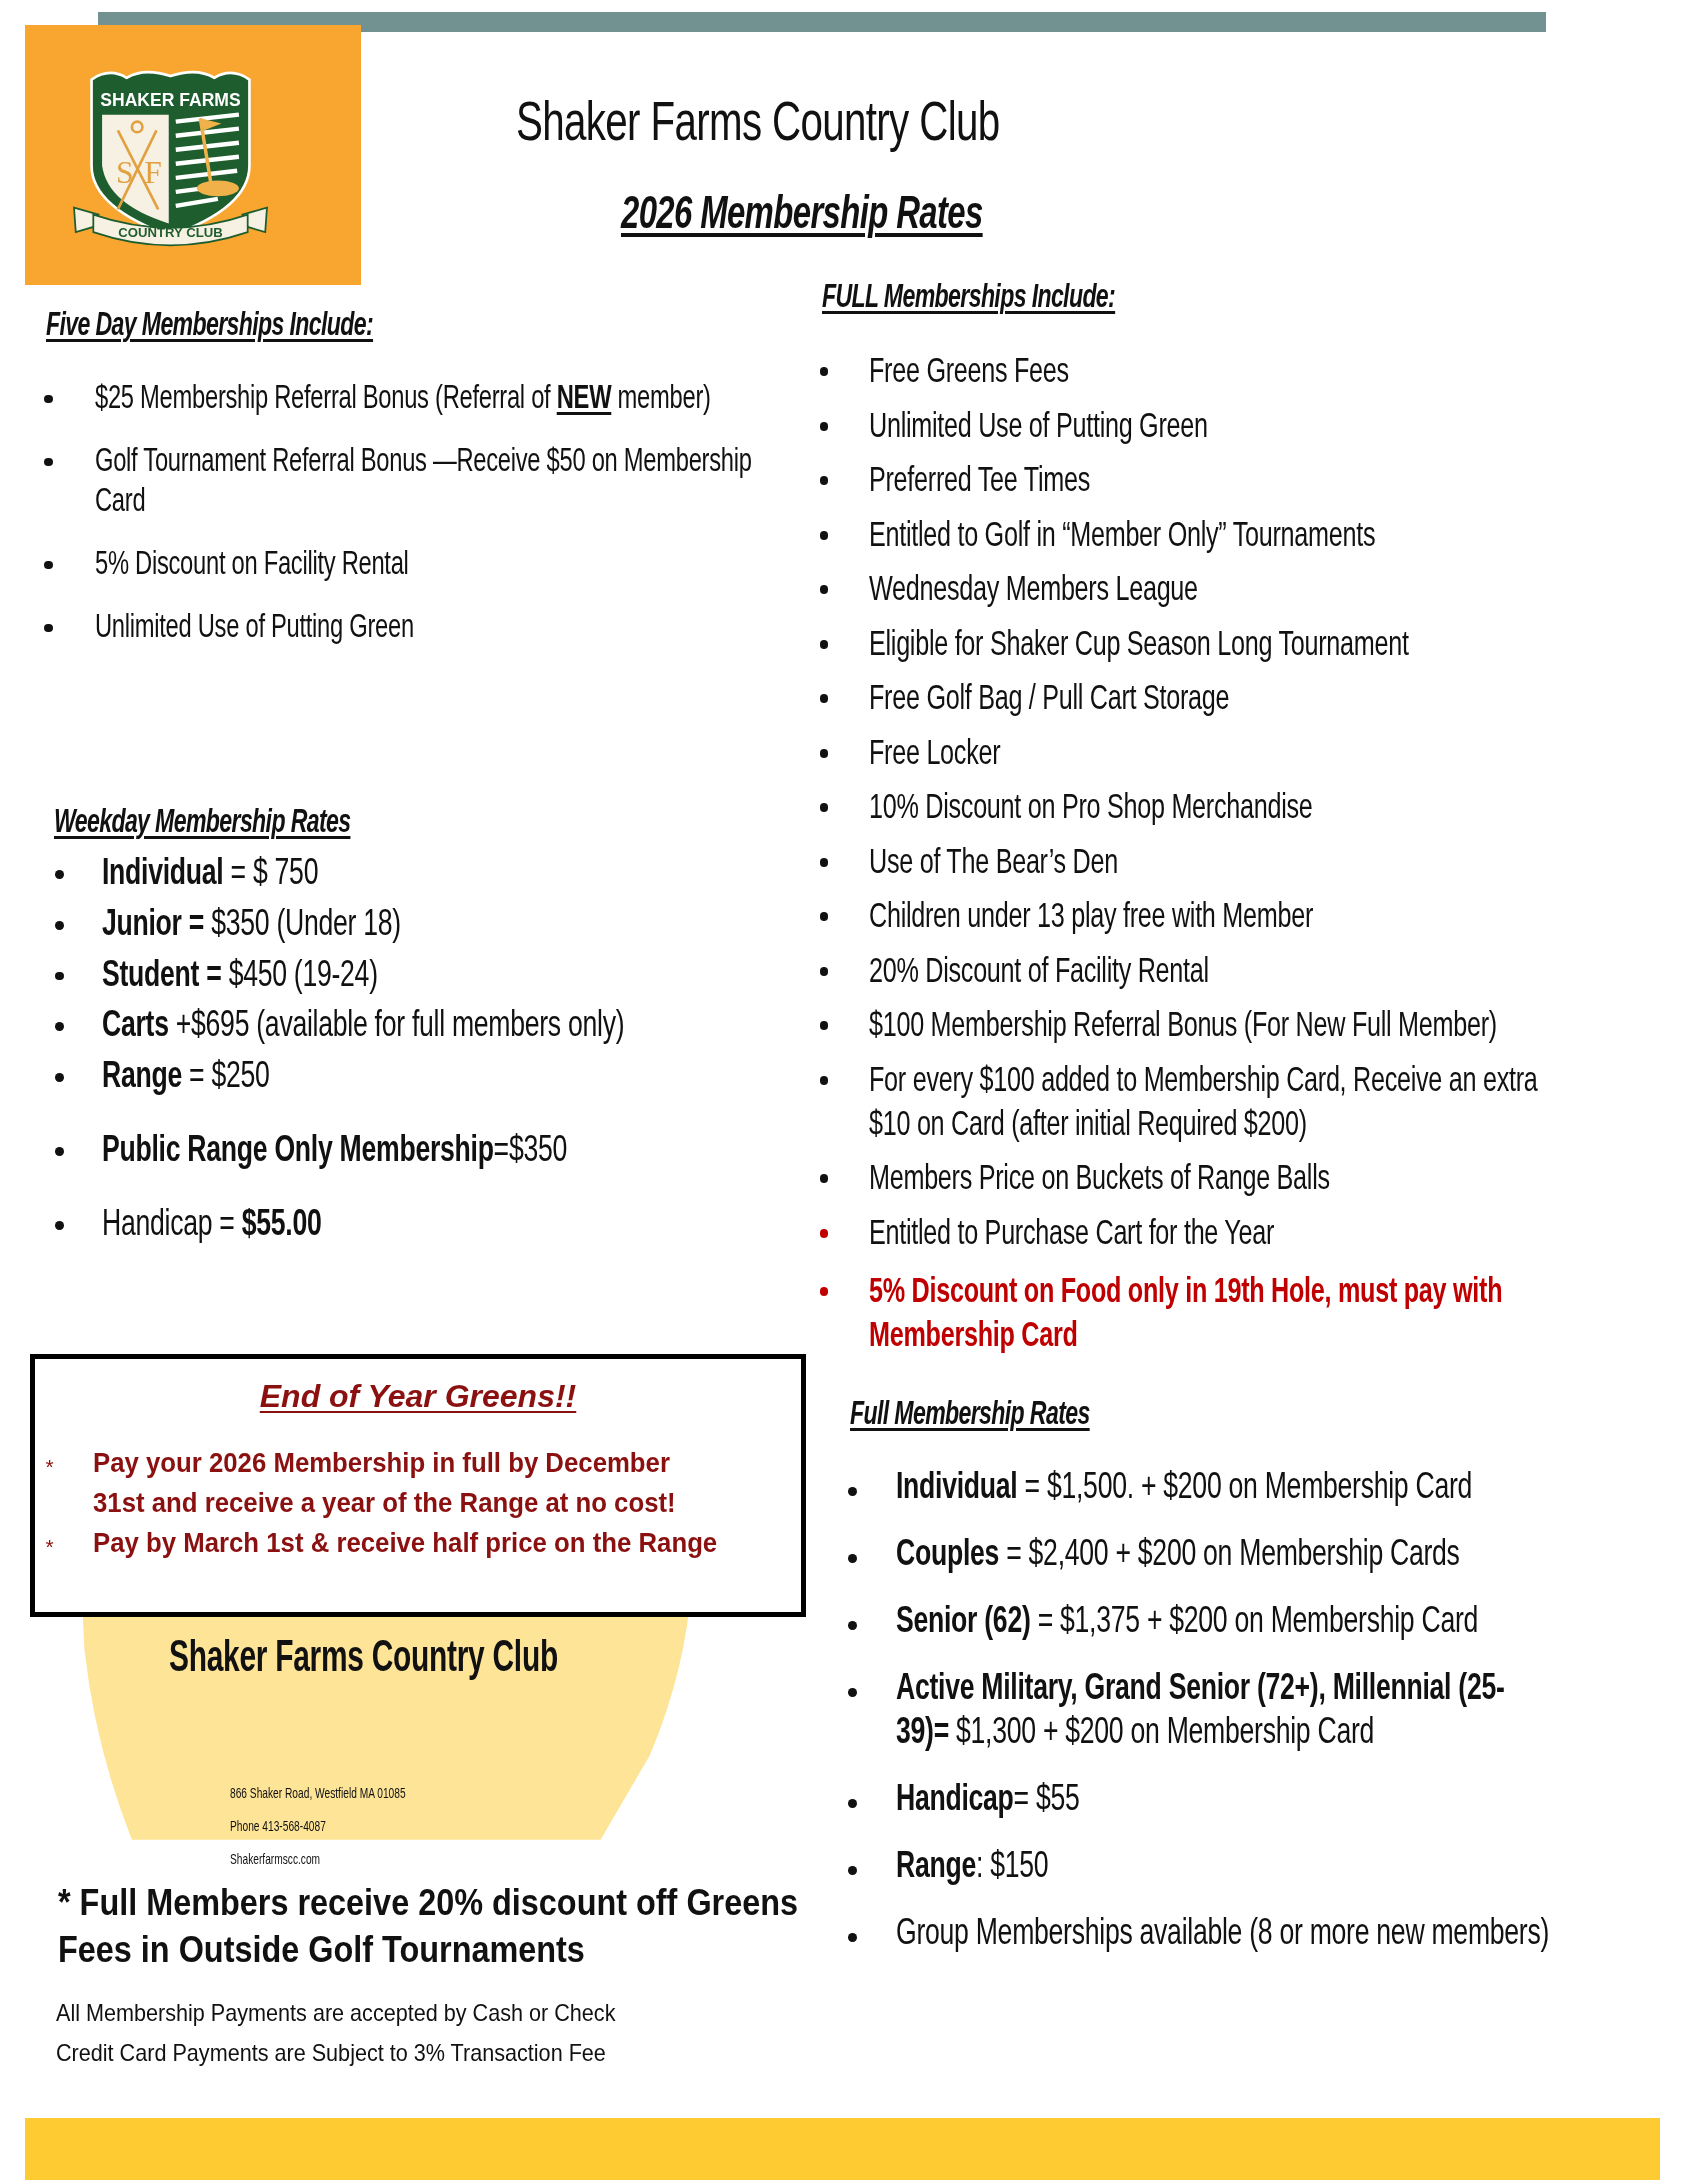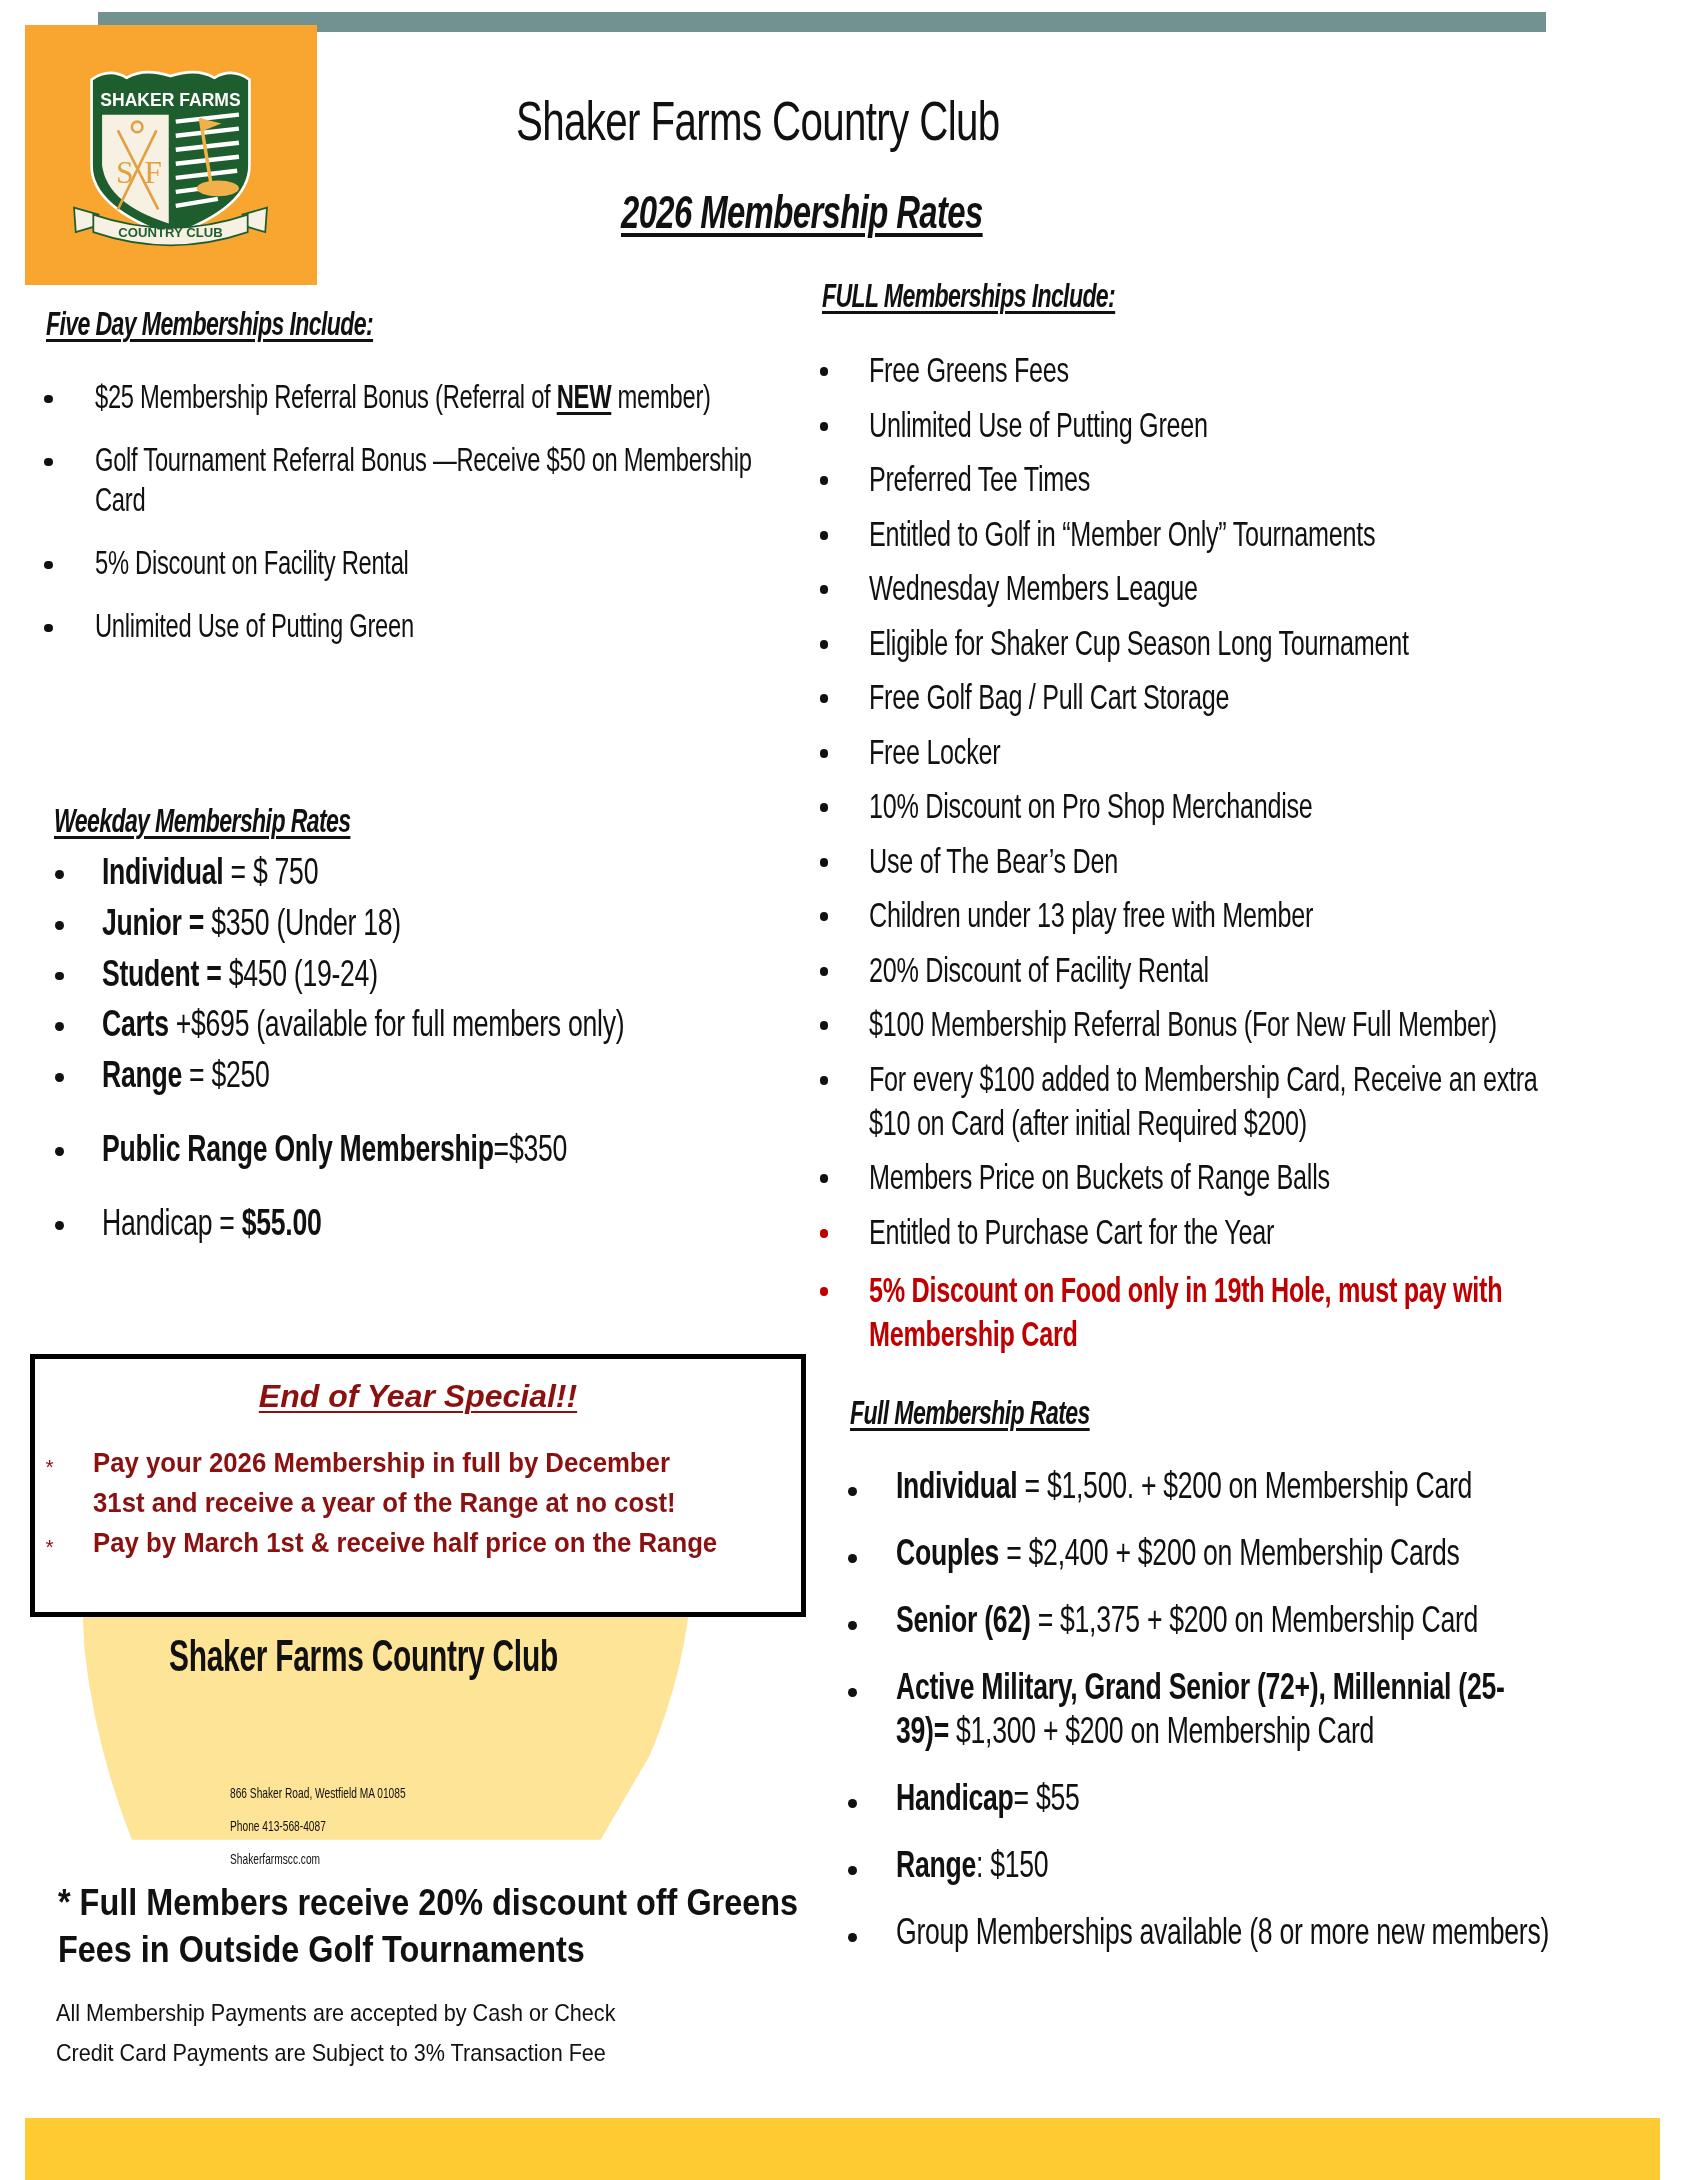--- a/index.html
+++ b/index.html
@@ -1,21 +1,21 @@
 <!DOCTYPE html>
 <html style="font-size:14px"><head>
 <meta charset="utf-8">
 <style>
   * { box-sizing: border-box; margin: 0; padding: 0; }
   html, body { width: 1685px; height: 2180px; background: #ffffff; overflow: hidden; }
   body { position: relative; font-family: "Liberation Sans", sans-serif; color: #111; }
 
   .top-bar { position: absolute; left: 98px; top: 12.3px; width: 1448px; height: 19.3px; background: #729191; }
 
-  .logo-box { position: absolute; left: 24.6px; top: 24.6px; width: 292px; height: 260px; background: #F9A630; }
+  .logo-box { position: absolute; left: 24.6px; top: 24.6px; width: 336px; height: 260px; background: #F9A630; }
   .logo-box svg { position: absolute; left: 42px; top: 35px; }
 
   .title { position: absolute; left: 516px; top: 88px; font-size: 56px; font-weight: normal; letter-spacing: -0.9px;
            transform: scaleX(0.72); transform-origin: left top; white-space: nowrap; }
   .subtitle { position: absolute; left: 621px; top: 184px; font-size: 47px; font-weight: bold; font-style: italic;
               text-decoration: underline; text-decoration-thickness: 3.5px; text-underline-offset: 5.3px;
               transform: scaleX(0.7); transform-origin: left top; white-space: nowrap; letter-spacing: -0.9px; }
 
   .section-head { position: absolute; font-weight: bold; font-style: italic; font-size: 33px; white-space: nowrap;
                   text-decoration: underline; text-decoration-thickness: 2.6px; text-underline-offset: 4.4px;
@@ -177,21 +177,21 @@
   <li><span class="dot"></span><span class="txt"><b>Range</b><span>:  $150</span></span></li>
   <li><span class="dot"></span><span class="txt">Group Memberships available (8 or more new members)</span></li>
 </ul>
 
 <svg class="bowl" width="808" height="1852" viewBox="0 0 920 2110">
   <path d="M92 1800 L788 1800 Q782 1900 740 2000 L684 2096 L150 2096 Q108 1990 96 1880 Z" fill="#FDE497"></path>
   <path d="M788 1700 Q786 1760 784 1800 L760 1800 Z" fill="#FDE497"></path>
 </svg>
 
 <div class="special-box">
-  <div class="special-title">End of Year Special!!</div>
+  <div class="special-title">End of Year Greens!!</div>
   <ul class="special-items">
     <li>
       <span class="star">*</span>
       <span class="txt"><span>Pay your 2026 Membership in full by December</span><br><span>31st and receive a year of the Range at no cost!</span></span>
     </li>
     <li>
       <span class="star">*</span>
       <span class="txt">Pay by March 1st &amp; receive half price on the Range</span>
     </li>
   </ul>

